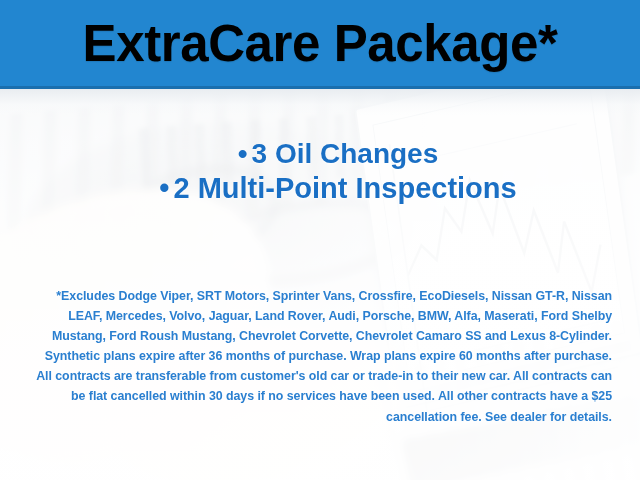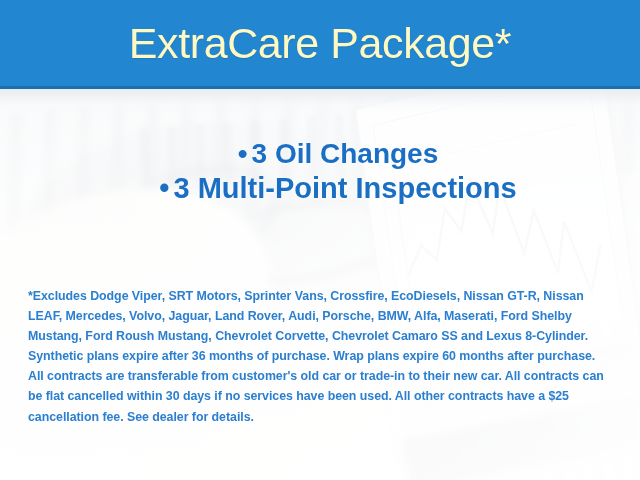--- a/index.html
+++ b/index.html
@@ -220,23 +220,23 @@
     width: 640px;
     height: 89px;
     background: #2286d0;
     box-sizing: border-box;
     border-bottom: 3px solid #1b6fae;
     display: flex;
     align-items: center;
     justify-content: center;
   }
   .header-title {
-    color: #fef9c3;
-    font-size: 43px;
-    font-weight: normal;
+    color: #000000;
+    font-size: 51px;
+    font-weight: bold;
     letter-spacing: -0.4px;
     line-height: 1;
     white-space: nowrap;
     text-shadow: 0 1px 1px rgba(0,0,0,0.10);
   }
 
   
   .bullets {
     position: absolute;
     left: 0;
@@ -260,21 +260,21 @@
   .bl-1 { font-size: 28px; }
   .bl-2 { font-size: 28px; }
   .bl-3 { font-size: 29px; }
 
   
   .fineprint {
     position: absolute;
     left: 28px;
     top: 286px;
     width: 584px;
-    text-align: left;
+    text-align: right;
     color: #2a7fd0;
     font-size: 12.4px;
     font-weight: bold;
     line-height: 1.62;
     letter-spacing: -0.05px;
     text-shadow: 0 0 2px rgba(255,255,255,0.85);
   }
 </style>
 </head>
 <body>
@@ -312,19 +312,19 @@
 
   <div class="header-bar">
     <div class="header-title">ExtraCare Package*</div>
   </div>
 
   <div class="bullets">
     <div class="bullet-line bl-1">
       <span class="dot">•</span><span>3 Oil Changes</span>
     </div>
     <div class="bullet-line bl-3">
-      <span class="dot">•</span><span>3 Multi-Point Inspections</span>
+      <span class="dot">•</span><span>2 Multi-Point Inspections</span>
     </div>
   </div>
 
   <div class="fineprint">*Excludes Dodge Viper, SRT Motors, Sprinter Vans, Crossfire, EcoDiesels, Nissan GT-R, Nissan LEAF, Mercedes, Volvo, Jaguar, Land Rover, Audi, Porsche, BMW, Alfa, Maserati, Ford Shelby Mustang, Ford Roush Mustang, Chevrolet Corvette, Chevrolet Camaro SS and Lexus 8-Cylinder. Synthetic plans expire after 36 months of purchase. Wrap plans expire 60 months after purchase. All contracts are transferable from customer's old car or trade-in to their new car. All contracts can be flat cancelled within 30 days if no services have been used. All other contracts have a $25 cancellation fee. See dealer for details.</div>
 
 </div>
 
 </body></html>

